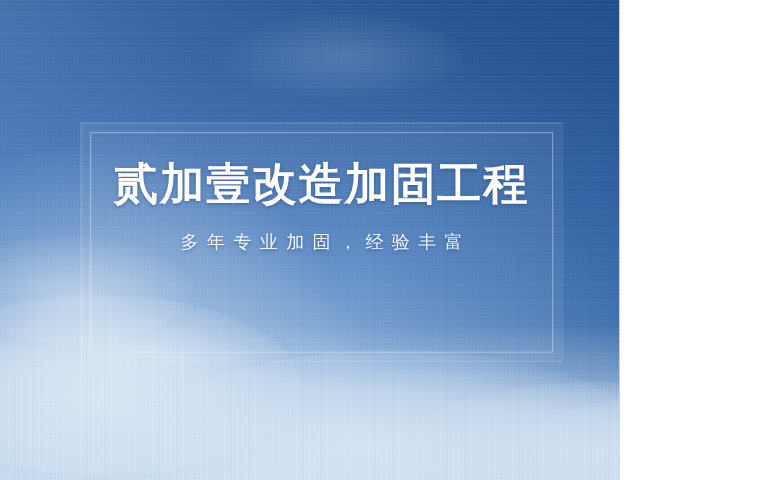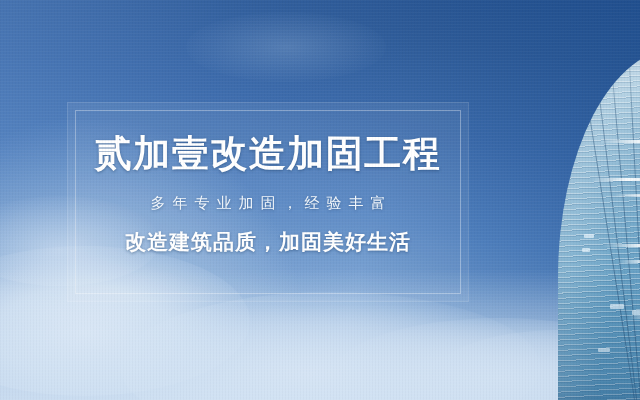--- a/index.html
+++ b/index.html
@@ -4,21 +4,21 @@
 <title>Banner</title>
 <style>
   html, body {
     margin: 0;
     padding: 0;
     background: #ffffff;
   }
 
   .banner {
     position: relative;
-    width: 640px;
+    width: 516px;
     height: 400px;
     overflow: hidden;
     font-family: "Liberation Sans", "DejaVu Sans", sans-serif;
     background: #0f172a;
   }
 
   
   .sky-base {
     position: absolute;
     inset: 0;
@@ -323,18 +323,17 @@
 
       <div class="tower-shade"></div>
     </div>
   </div>
 
   <div class="panel">
     <div class="panel-inner-border"></div>
     <div class="panel-content">
       <div class="title-main">贰加壹改造加固工程</div>
       <div class="title-sub">多年专业加固，经验丰富</div>
-      <div class="title-slogan">改造建筑品质，加固美好生活</div>
     </div>
   </div>
 
   <div class="grain"></div>
 </div>
 
 </body></html>

